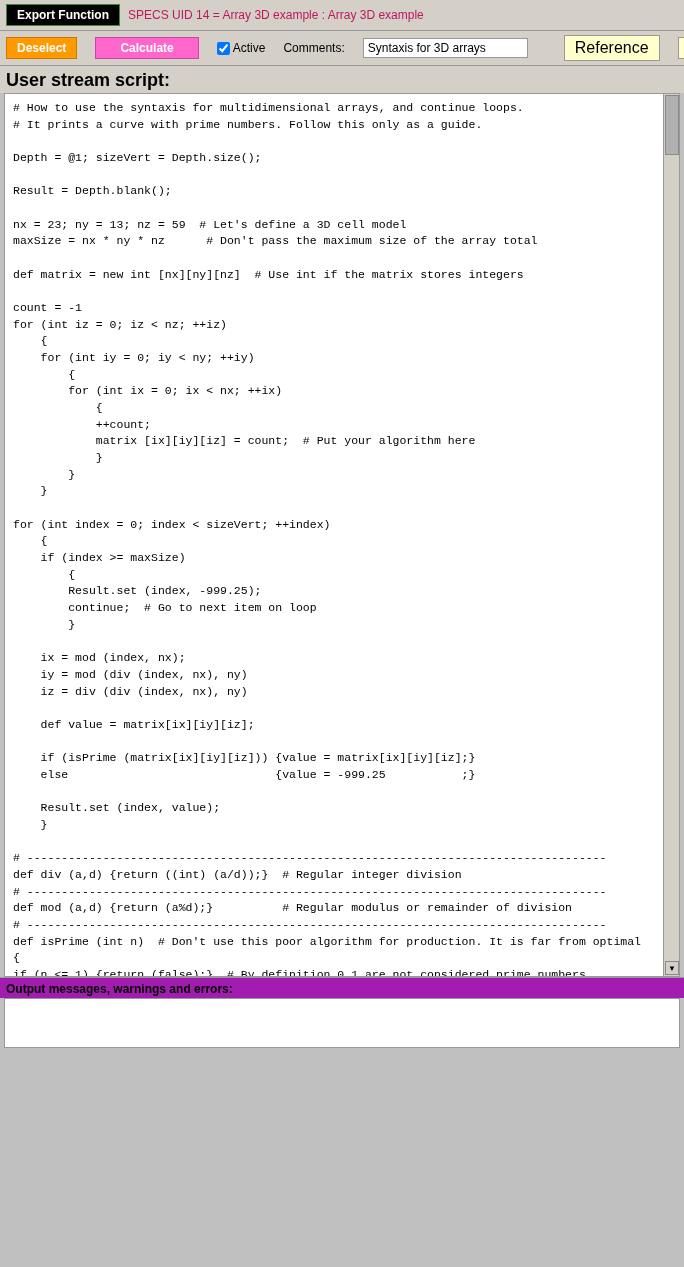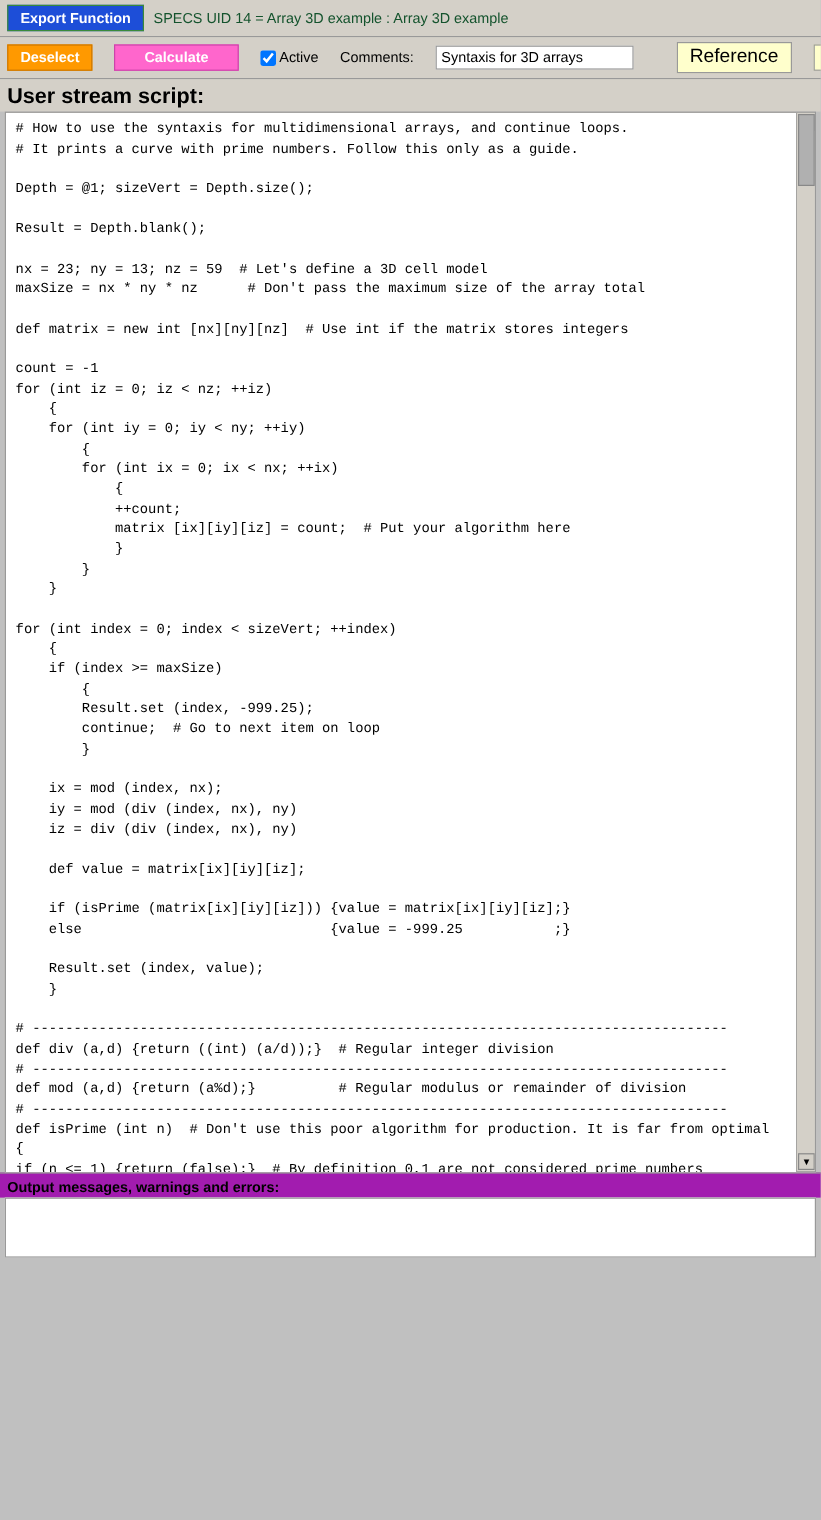--- a/index.html
+++ b/index.html
@@ -11,31 +11,31 @@
     }
     .top-bar {
       display: flex;
       align-items: center;
       padding: 4px 6px;
       background: #d4d0c8;
       border-bottom: 1px solid #999;
       gap: 8px;
     }
     .btn-export {
-      background: #1d4ed8;
+      background: #000000;
       color: white;
       border: 1px solid #3a8a3a;
       padding: 3px 10px;
       font-size: 12px;
       cursor: pointer;
       font-weight: bold;
     }
     .top-title {
       font-size: 12px;
-      color: #14532d;
+      color: #be185d;
     }
     .toolbar {
       display: flex;
       align-items: center;
       padding: 4px 6px;
       background: #d4d0c8;
       border-bottom: 1px solid #999;
       gap: 18px;
     }
     .btn-deselect {

